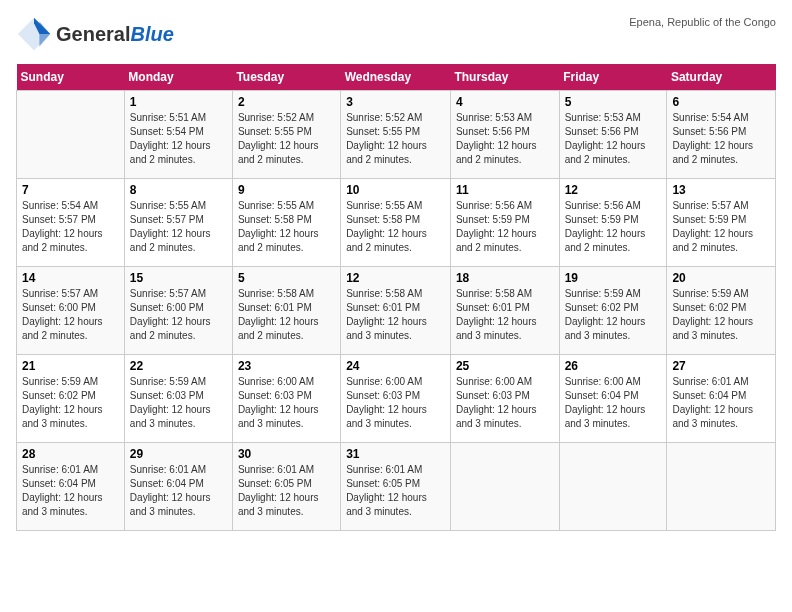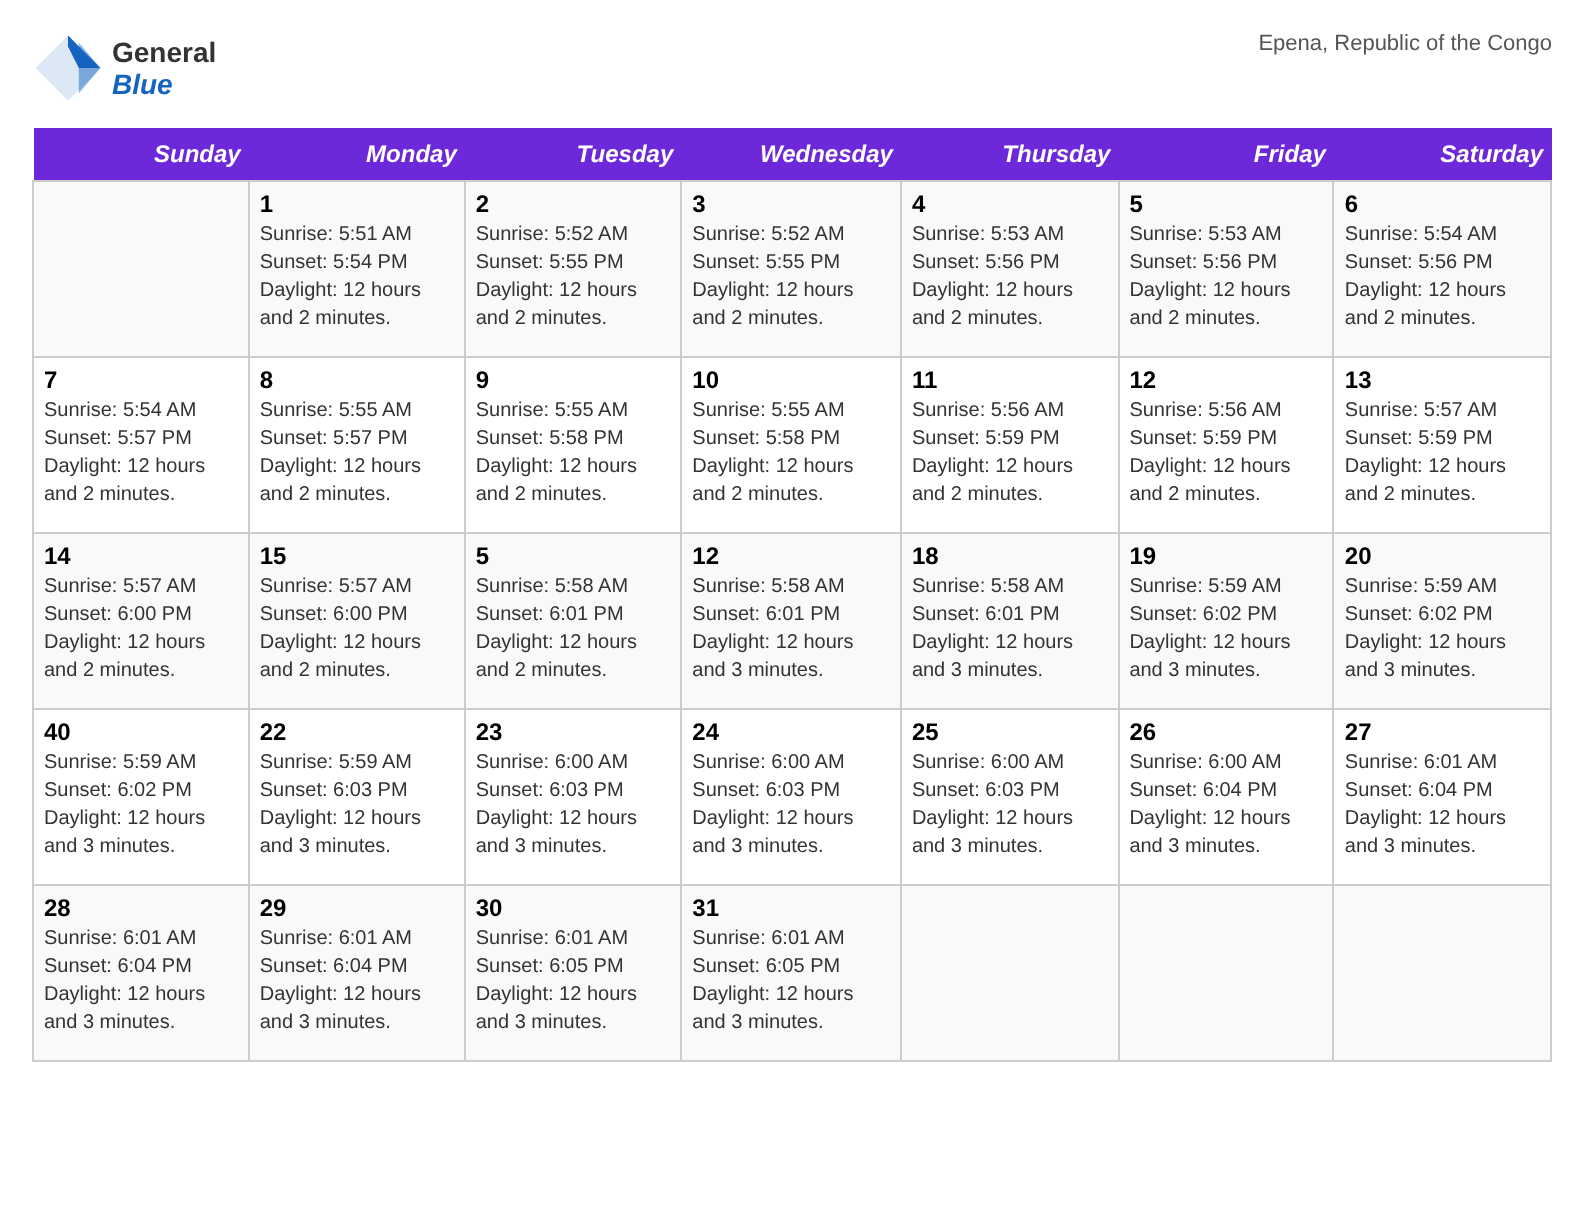--- a/index.html
+++ b/index.html
@@ -16,22 +16,22 @@
       align-items: flex-start;
       margin-bottom: 12px;
     }
     .logo {
       display: flex;
       align-items: center;
       gap: 4px;
     }
     .logo-text {
       display: flex;
-      flex-direction: column;
-      font-size: 14px;
+      flex-direction: row;
+      font-size: 20px;
       font-weight: bold;
     }
     .logo-general { color: #333; }
     .logo-blue { color: #1565c0; font-style: italic; }
     .logo-icon {
       width: 36px;
       height: 36px;
     }
     .title-area {
       text-align: right;
@@ -45,27 +45,26 @@
     .subtitle {
       font-size: 11px;
       color: #555;
     }
     table {
       width: 100%;
       border-collapse: collapse;
       font-size: 10.5px;
     }
     thead tr th {
-      background-color: #6d28d9;
+      background-color: #be185d;
       color: #fff;
       padding: 6px 4px;
-      text-align: right;
+      text-align: left;
       font-size: 12px;
       font-weight: bold;
-      font-style: italic;
     }
     tbody tr td {
       border: 1px solid #ccc;
       vertical-align: top;
       padding: 4px 5px;
       width: 113px;
       min-height: 80px;
       height: 88px;
     }
     tbody tr:nth-child(odd) td {
@@ -264,21 +263,21 @@
         <td>
           <span class="day-number">20</span>
           <div class="day-info" style="white-space: pre-line;">Sunrise: 5:59 AM
 Sunset: 6:02 PM
 Daylight: 12 hours
 and 3 minutes.</div>
         </td>
       </tr>
       <tr>
         <td>
-          <span class="day-number">40</span>
+          <span class="day-number">21</span>
           <div class="day-info" style="white-space: pre-line;">Sunrise: 5:59 AM
 Sunset: 6:02 PM
 Daylight: 12 hours
 and 3 minutes.</div>
         </td>
         <td>
           <span class="day-number">22</span>
           <div class="day-info" style="white-space: pre-line;">Sunrise: 5:59 AM
 Sunset: 6:03 PM
 Daylight: 12 hours

